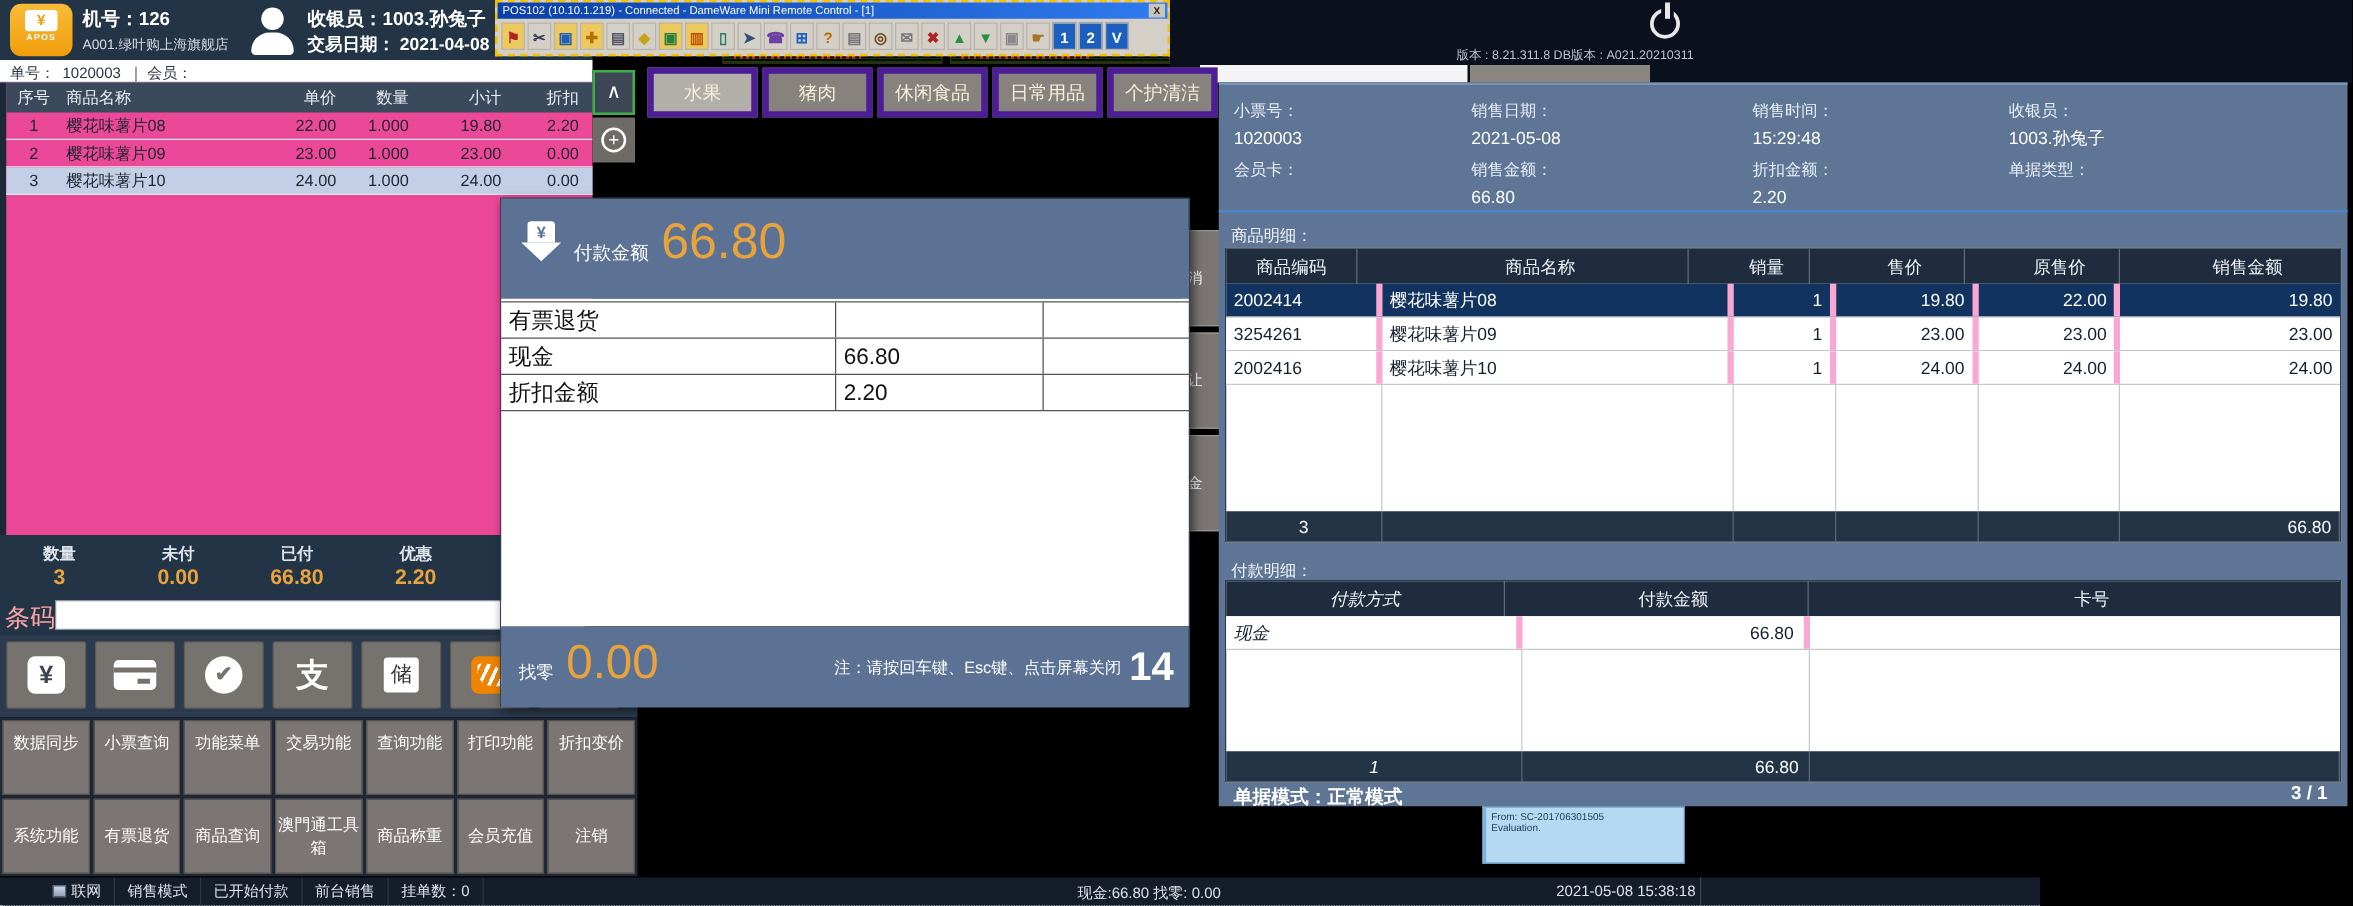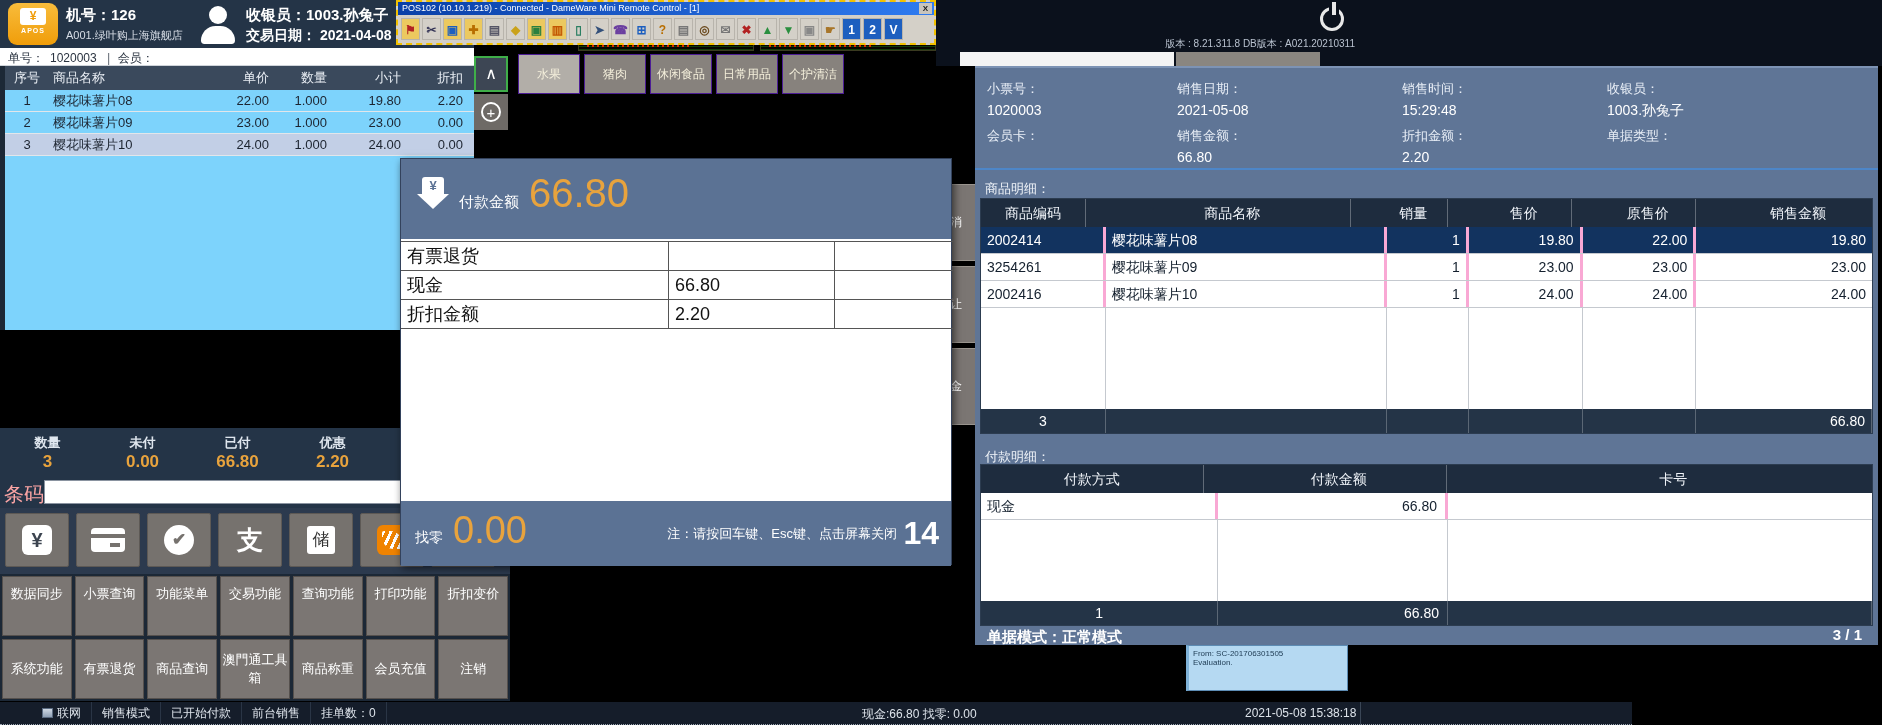--- a/index.html
+++ b/index.html
@@ -20,21 +20,21 @@
   .person { position:absolute; left:198px; top:4px; width:40px; height:40px; }
   .person .head { position:absolute; left:11px; top:2px; width:18px; height:18px; background:#fff; border-radius:50%; }
   .person .body { position:absolute; left:3px; top:22px; width:34px; height:18px; background:#fff; border-radius:17px 17px 4px 4px; }
   .hdr-cashier { position:absolute; left:246px; top:6px; color:#fff; font-size:15px; font-weight:bold; }
   .hdr-date { position:absolute; left:246px; top:27px; color:#fff; font-size:14px; font-weight:bold; }
 
   .order-bar { position:absolute; left:0; top:48px; width:474px; height:18px; background:#fff;
                border-bottom:1px solid #cfd4da; font-size:12px; color:#2a3340; padding:2px 0 0 8px; }
   .order-bar span { margin-right:6px; }
 
-  .items { position:absolute; left:0; top:66px; width:474px; height:264px; background:#7dd3fc;
+  .items { position:absolute; left:0; top:66px; width:474px; height:362px; background:#ec4899;
            border-left:5px solid #1c2836; }
   .irow { display:flex; height:22px; line-height:22px; font-size:13px; color:#1c2430;
           border-bottom:1px solid #e2e6ea; }
   .irow.hd { height:24px; line-height:24px; background:#3a495c; color:#e9eef4; border-bottom:none; }
   .irow.hl { background:#c2cfe6; }
   .c-no{width:44px;text-align:center;} .c-name{width:168px;text-align:left;padding-left:4px;}
   .c-price{width:52px;text-align:right;} .c-qty{width:58px;text-align:right;}
   .c-sub{width:74px;text-align:right;} .c-disc{width:66px;text-align:right;padding-right:4px;}
 
   .totals { position:absolute; left:0; top:428px; width:474px; height:48px; background:#243447; }
@@ -79,22 +79,22 @@
   
   .chev-btn { position:absolute; left:474px; top:56px; width:34px; height:36px; background:#3d4654;
               border:2px solid #3fae49; color:#fff; font-size:16px; text-align:center; line-height:32px; }
   .plus-btn { position:absolute; left:474px; top:94px; width:34px; height:36px; background:#6e6a66;
               display:flex; align-items:center; justify-content:center; }
   .plus-btn i { width:20px; height:20px; border:2px solid #fff; border-radius:50%; color:#fff;
                 font-style:normal; font-size:15px; line-height:18px; text-align:center; display:block; }
 
   
   .tabs { position:absolute; left:518px; top:54px; display:flex; gap:4px; z-index:1; }
-  .tab { width:62px; height:40px; background:#87827d; border:1px solid #4c1d95; color:#f5f0dc;
-         font-size:12px; display:flex; align-items:center; justify-content:center; cursor:pointer; }
+  .tab { width:88px; height:40px; background:#87827d; border:5px solid #4c1d95; color:#f5f0dc;
+         font-size:15px; display:flex; align-items:center; justify-content:center; cursor:pointer; }
   .tab.sel { background:#b2aea8; }
 
   
   .dw { position:absolute; left:396px; top:0; width:540px; z-index:6; border:2px dashed #f2c100; background:#d4d0c8; }
   .dw-title { height:13px; background:linear-gradient(90deg,#0a40a8,#2f7bf0); color:#fff; font-size:9px;
               line-height:13px; padding-left:4px; position:relative; white-space:nowrap; overflow:hidden; }
   .dw-close { position:absolute; right:2px; top:1px; width:13px; height:11px; background:#c8c4bc; color:#222;
               font-size:8px; font-weight:bold; text-align:center; line-height:11px; cursor:pointer; }
   .dw-icons { height:28px; display:flex; align-items:center; gap:2px; padding:0 3px; overflow:hidden; }
   .ti { width:19px; height:22px; font-size:12px; font-weight:bold; text-align:center; line-height:22px;
@@ -137,33 +137,33 @@
 
   .sec-title { position:absolute; left:10px; color:#f0f4f9; font-size:13px; }
   .t-products { top:112px; } .t-payments { top:380px; }
 
   .rtable { position:absolute; left:5px; width:893px; background:#fff; border:1px solid #2c3c50; }
   .rt-products { top:130px; height:236px; } .rt-payments { top:396px; height:162px; }
   .rrow { display:flex; height:27px; line-height:27px; font-size:14px; color:#14202e;
           border-bottom:1px solid #c5c9cf; background:#fff; }
   .rrow.hd { height:28px; line-height:28px; background:#1e2c3e; color:#f0f4f9; border-bottom:none;gap:28px; }
   .rrow.hd > div { border-right:1px solid rgba(255,255,255,.3); }
-  .rrow > div { border-right:3px solid #f9a8d4; }
+  .rrow > div { border-right:5px solid #f9a8d4; }
   .rrow > div:last-child { border-right:none; }
   .rrow.sel { background:#12335f; color:#fff; }
   .rrow.ft { position:absolute; bottom:0; left:0; width:100%; background:#243447; color:#fff; height:24px; line-height:24px; border-bottom:none; }
   .rrow.ft > div { border-right:1px solid rgba(255,255,255,.25); }
   .rfill { position:absolute; left:0; right:0; bottom:24px; top:109px; display:flex; }
   .rfill > div { border-right:1px solid #c5c9cf; height:100%; }
   .rfill > div:last-child { border-right:none; }
   .p-code{width:125px;padding-left:6px;} .p-name{width:282px;padding-left:6px;}
   .p-qty{width:82px;text-align:right;padding-right:6px;} .p-price{width:114px;text-align:right;padding-right:6px;}
   .p-orig{width:114px;text-align:right;padding-right:6px;} .p-amt{width:176px;text-align:right;padding-right:6px;}
   .p-code.hdc,.p-name.hdc,.p-qty.hdc,.p-price.hdc,.p-orig.hdc,.p-amt.hdc { text-align:center; padding:0; }
-  .y-method{width:238px;padding-left:6px;} .y-amt{width:230px;text-align:right;padding-right:8px;} .y-card{width:425px;}
+  .y-method{width:238px;padding-left:6px;font-style:italic;} .y-amt{width:230px;text-align:right;padding-right:8px;} .y-card{width:425px;}
   .y-method.hdc,.y-amt.hdc,.y-card.hdc { text-align:center; padding:0; }
   .rfill2 { position:absolute; left:0; right:0; bottom:24px; top:55px; display:flex; }
   .rfill2 > div { border-right:1px solid #c5c9cf; height:100%; }
   .rfill2 > div:last-child { border-right:none; }
 
   .mode-line { position:absolute; left:12px; top:560px; color:#fff; font-size:15px; font-weight:bold; }
   .page-ind { position:absolute; right:16px; top:558px; color:#fff; font-size:15px; font-weight:bold; }
 
   
   .modal { position:absolute; left:400px; top:158px; width:552px; height:407px; z-index:5;

